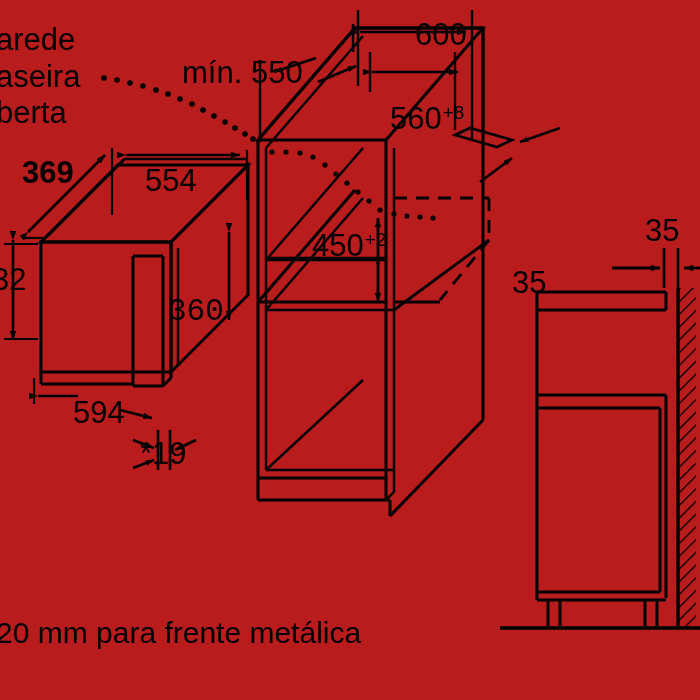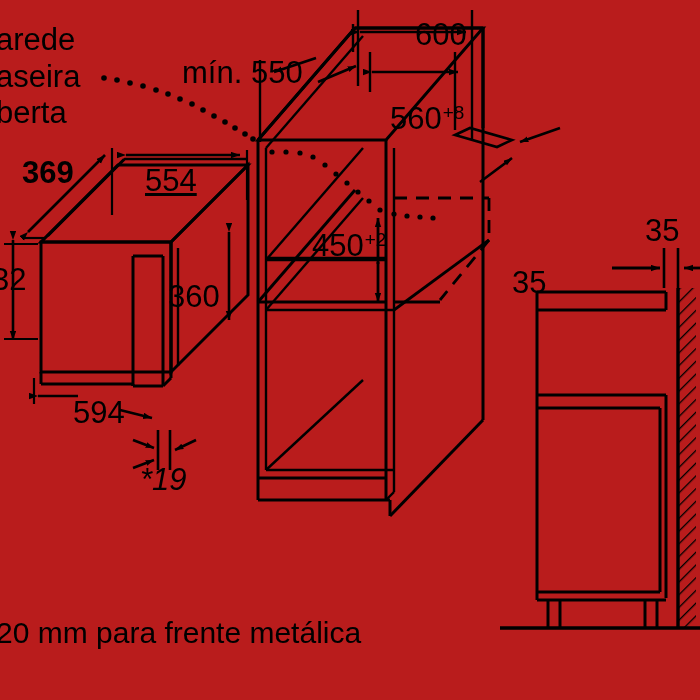--- a/index.html
+++ b/index.html
@@ -310,25 +310,25 @@
     </g>
   </svg>
 
   <div class="lbl callout" style="left:-4px; top:22px;">
     <div>arede</div>
     <div>aseira</div>
     <div>berta</div>
   </div>
 
   <div class="lbl dim" style="left:22px; top:155px;font-weight:bold;">369</div>
-  <div class="lbl dim" style="left:145px; top:163px;text-decoration:underline;">554</div>
+  <div class="lbl dim" style="left:145px; top:163px;">554</div>
   <div class="lbl dim" style="left:-8px; top:262px;">32</div>
-  <div class="lbl dim" style="left:168px; top:279px;">360</div>
+  <div class="lbl dim" style="left:168px; top:294px;font-family:Liberation Mono, monospace;">360</div>
   <div class="lbl dim" style="left:73px; top:395px;">594</div>
-  <div class="lbl dim" style="left:140px; top:462px;font-style:italic;">*19</div>
+  <div class="lbl dim" style="left:140px; top:436px;">*19</div>
 
   <div class="lbl dim" style="left:182px; top:55px;">mín. 550</div>
   <div class="lbl dim" style="left:390px; top:17px;margin-left:25px;">600</div>
 
   <div class="lbl dim" style="left:390px; top:65px;margin-top:36px;">
     <span>560</span><span class="dim-sup" style="position:relative; top:-10px; left:1px;">+8</span>
   </div>
 
   <div class="lbl dim" style="left:512px; top:265px;">35</div>
 

